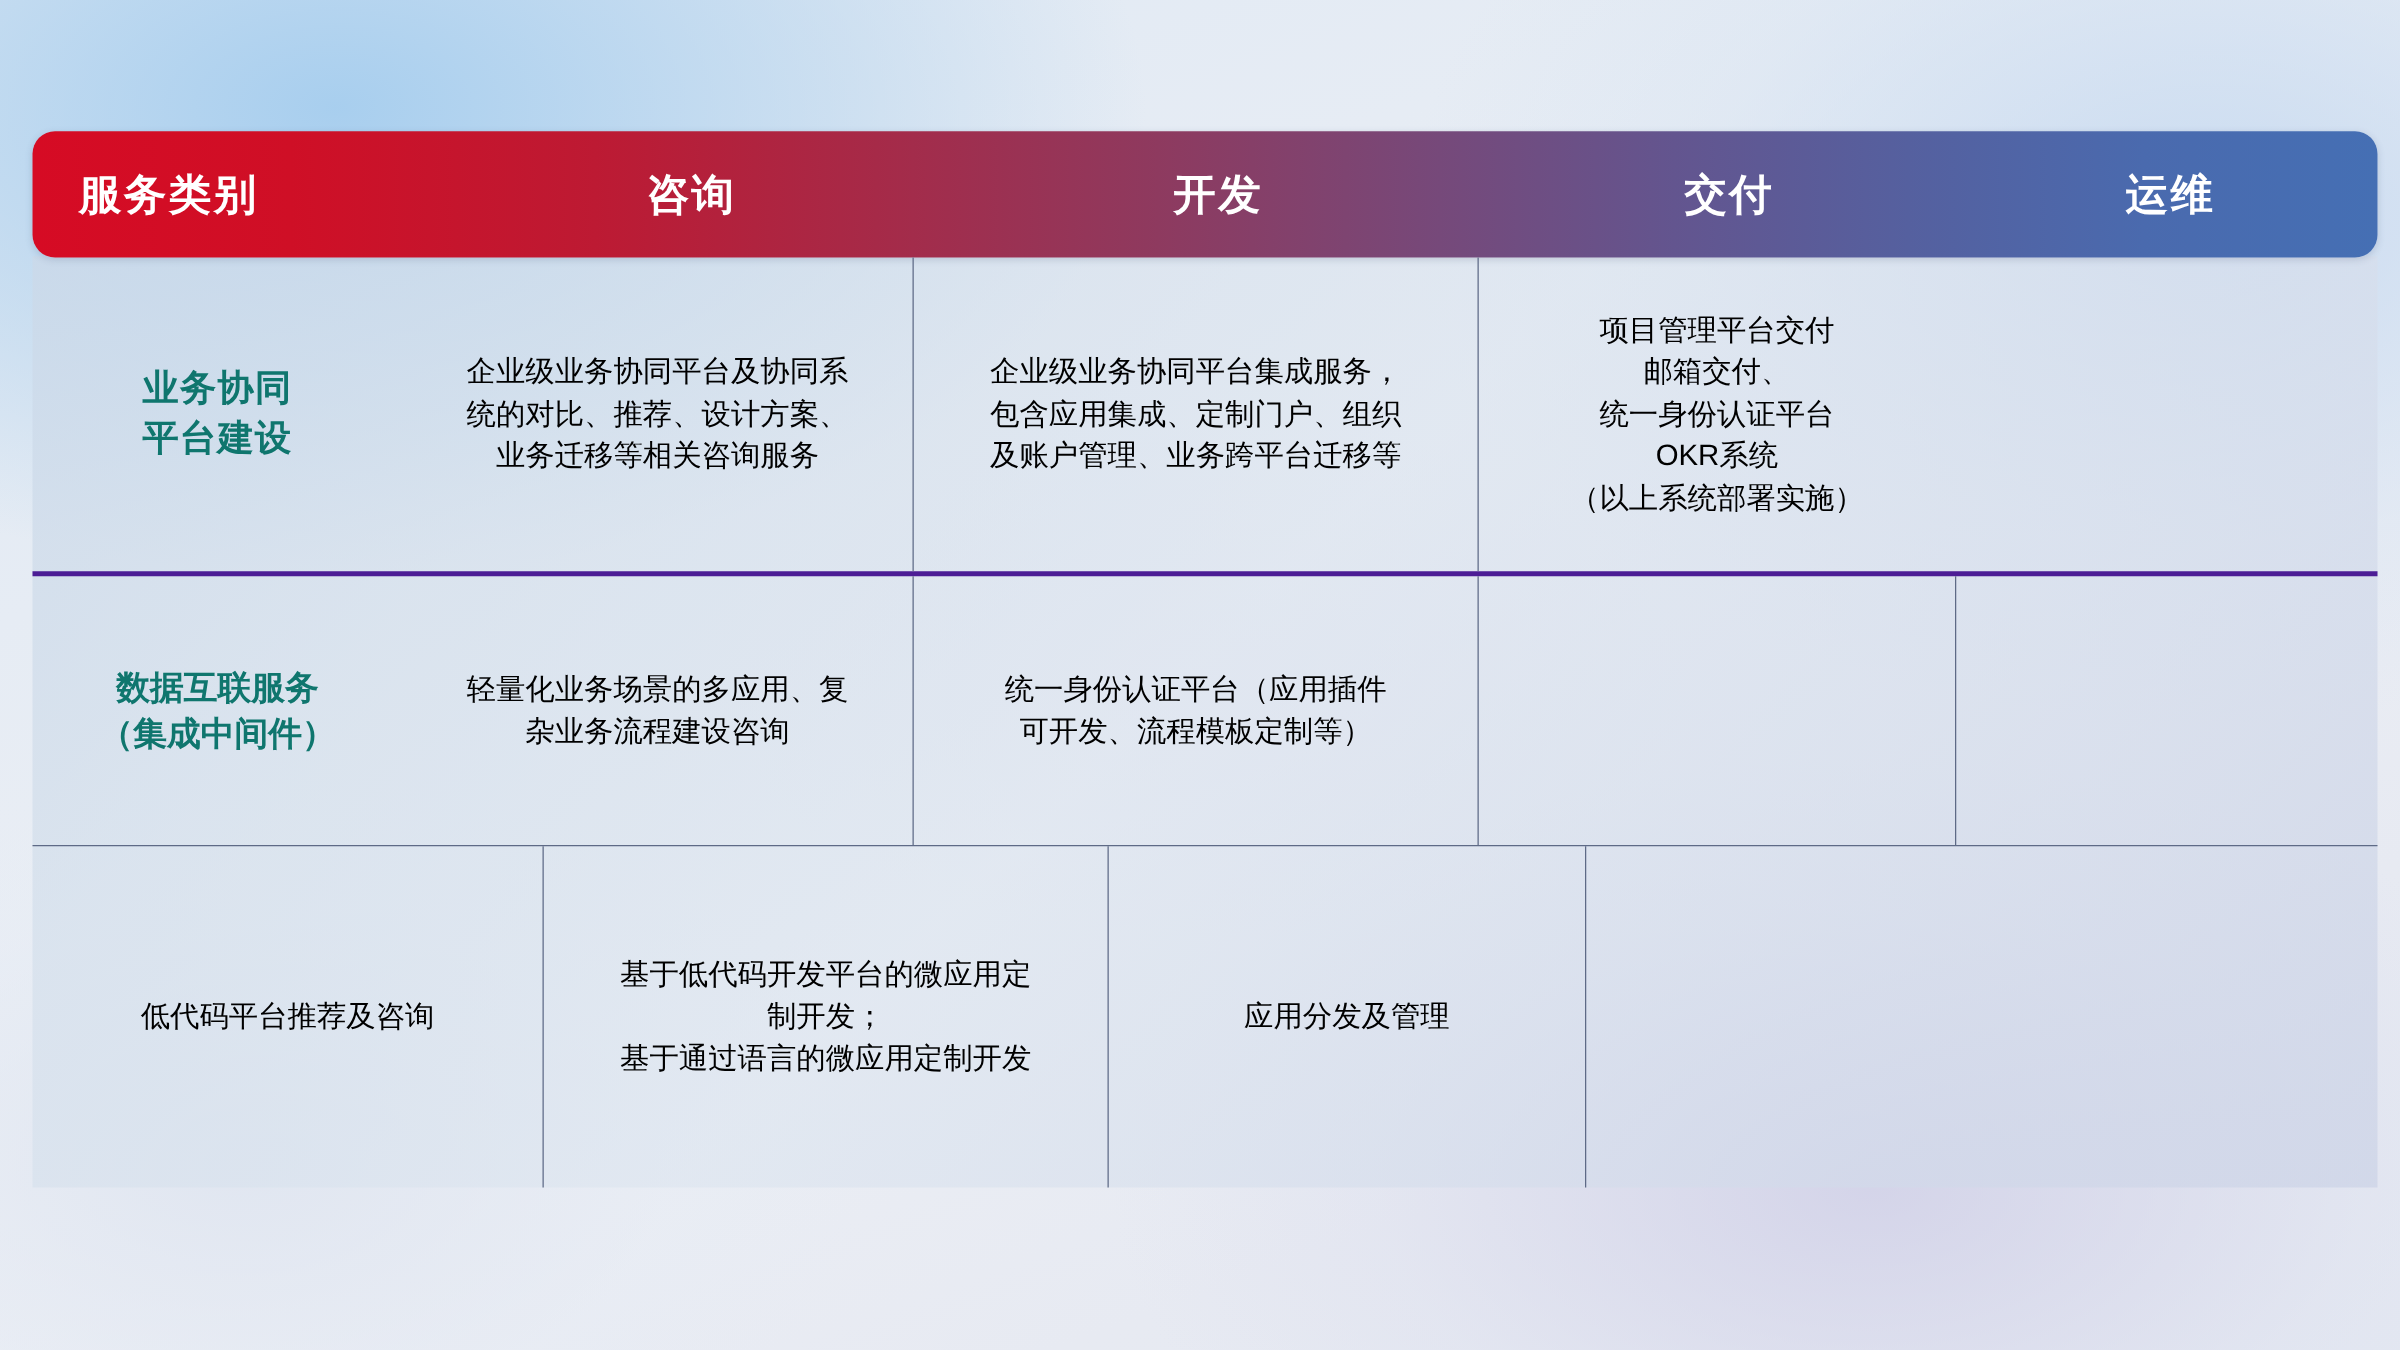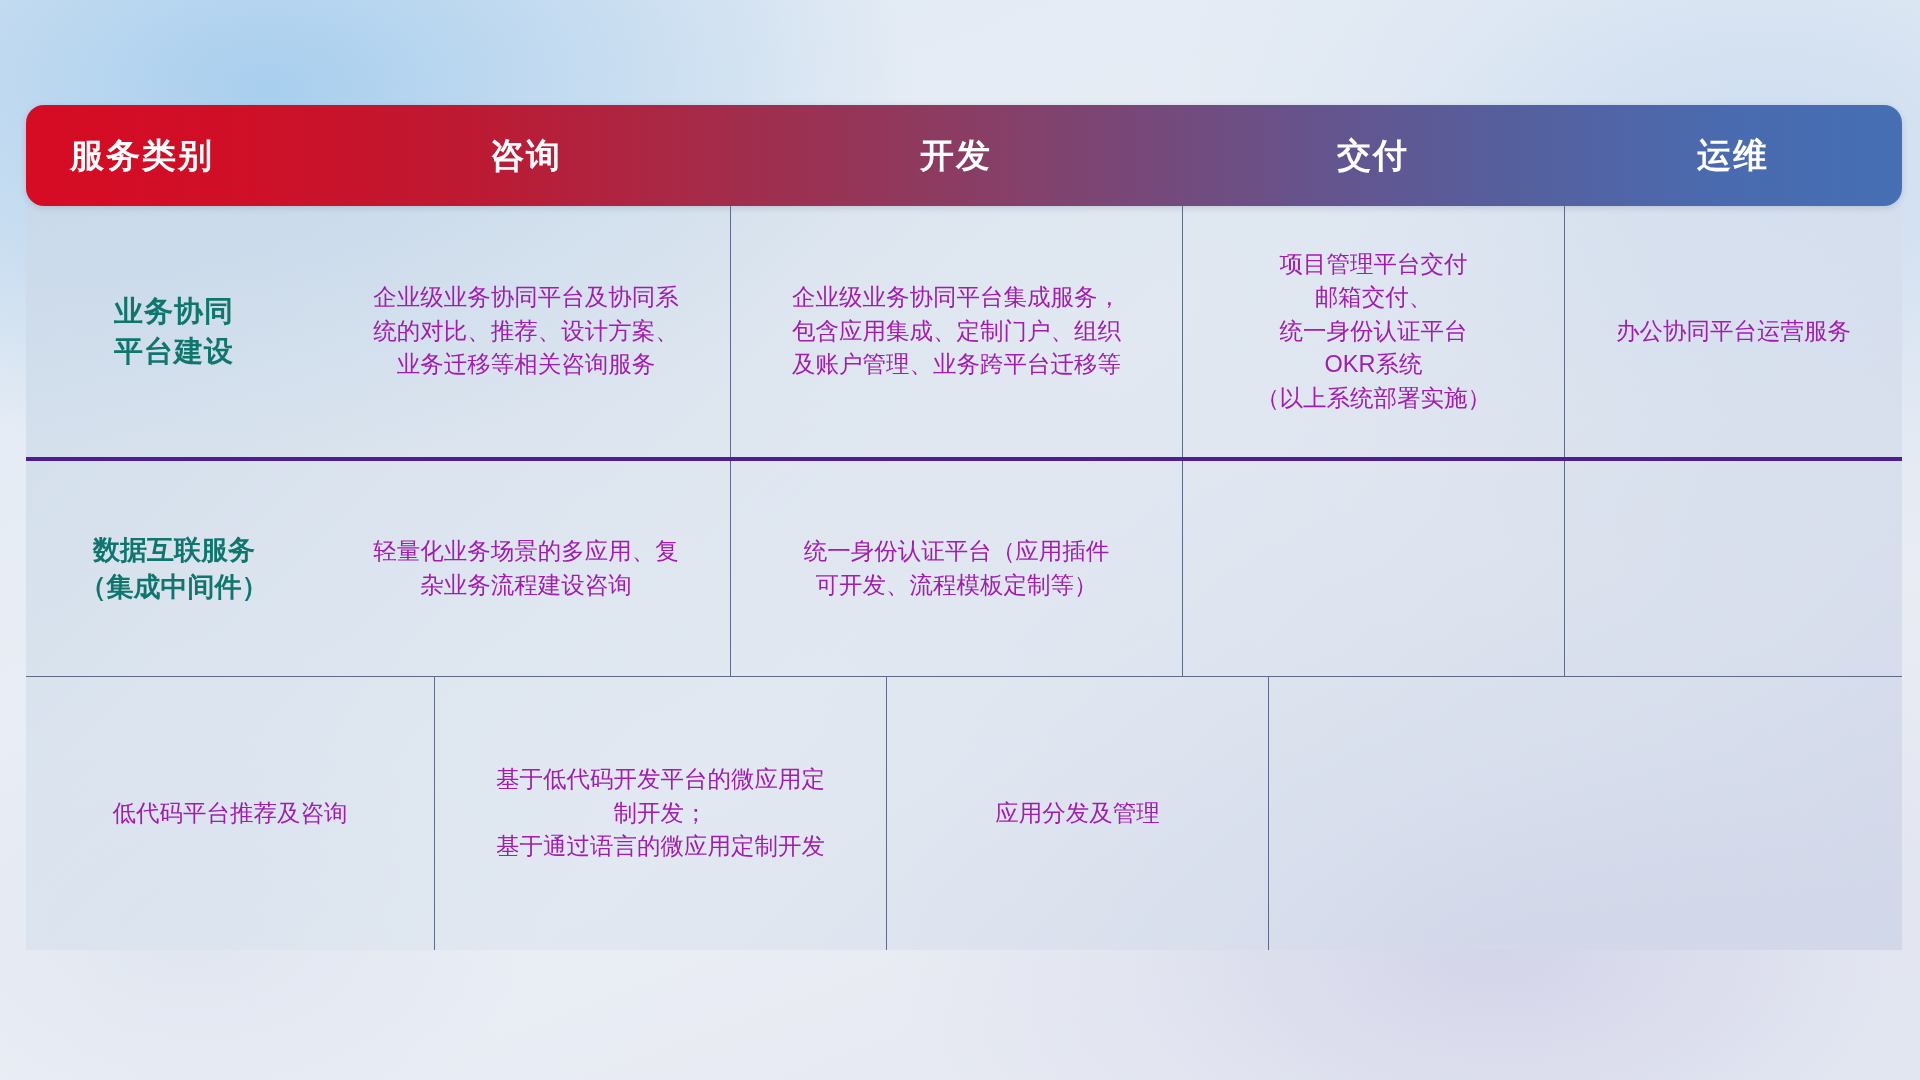--- a/index.html
+++ b/index.html
@@ -96,21 +96,21 @@
     white-space: nowrap;
   }
 
   
   .col-0 { width: 296px; }
   .col-1 { width: 408px; }
   .col-2 { width: 452px; }
   .col-3 { width: 382px; text-align: center; }
   .col-4 { width: 338px; }
 
-  .th.col-0 { text-align: left; padding-left: 44px; box-sizing: border-box; }
+  .th.col-0 { text-align: left; box-sizing: border-box; margin-left: 37px; }
 
   
   .rows {
     position: absolute;
     left: 0;
     top: 101px;
     width: 100%;
     height: 744px;
   }
 
@@ -126,21 +126,21 @@
 
   .td {
     box-sizing: border-box;
     display: flex;
     align-items: center;
     justify-content: center;
     text-align: center;
     padding: 6px 12px;
     font-size: 23.5px;
     line-height: 1.42;
-    color: #a21caf;
+    color: #000000;
     white-space: pre-line;
   }
 
   
   .td.sep-left { border-left: 1px solid #5e6a86; }
 
   .td.rowlabel {
     color: #0f766e;
     font-weight: bold;
     font-size: 29px;
@@ -177,21 +177,20 @@
 统的对比、推荐、设计方案、
 业务迁移等相关咨询服务</div>
         <div class="td col-2 sep-left">企业级业务协同平台集成服务，
 包含应用集成、定制门户、组织
 及账户管理、业务跨平台迁移等</div>
         <div class="td col-3 sep-left">项目管理平台交付
 邮箱交付、
 统一身份认证平台
 OKR系统
 （以上系统部署实施）</div>
-        <div class="td col-4 sep-left">办公协同平台运营服务</div>
       </div>
 
       <div class="tr tr-1">
         <div class="td rowlabel narrow col-0">数据互联服务
 （集成中间件）</div>
         <div class="td col-1">轻量化业务场景的多应用、复
 杂业务流程建设咨询</div>
         <div class="td col-2 sep-left">统一身份认证平台（应用插件
 可开发、流程模板定制等）</div>
         <div class="td col-3 sep-left"></div>

